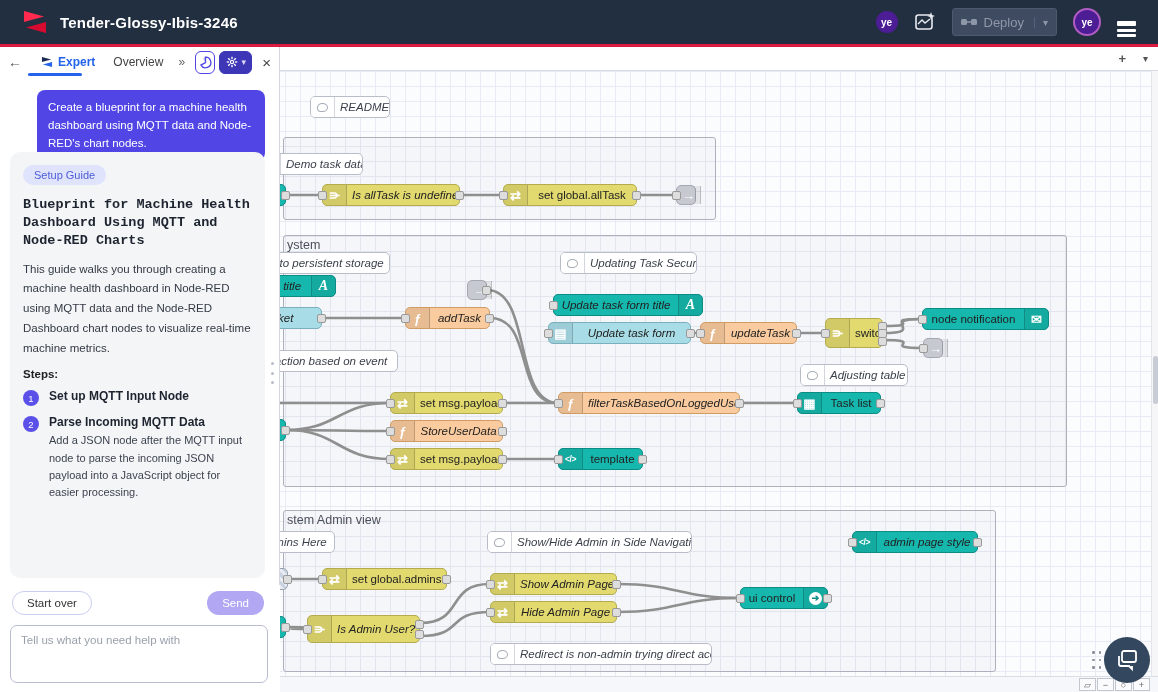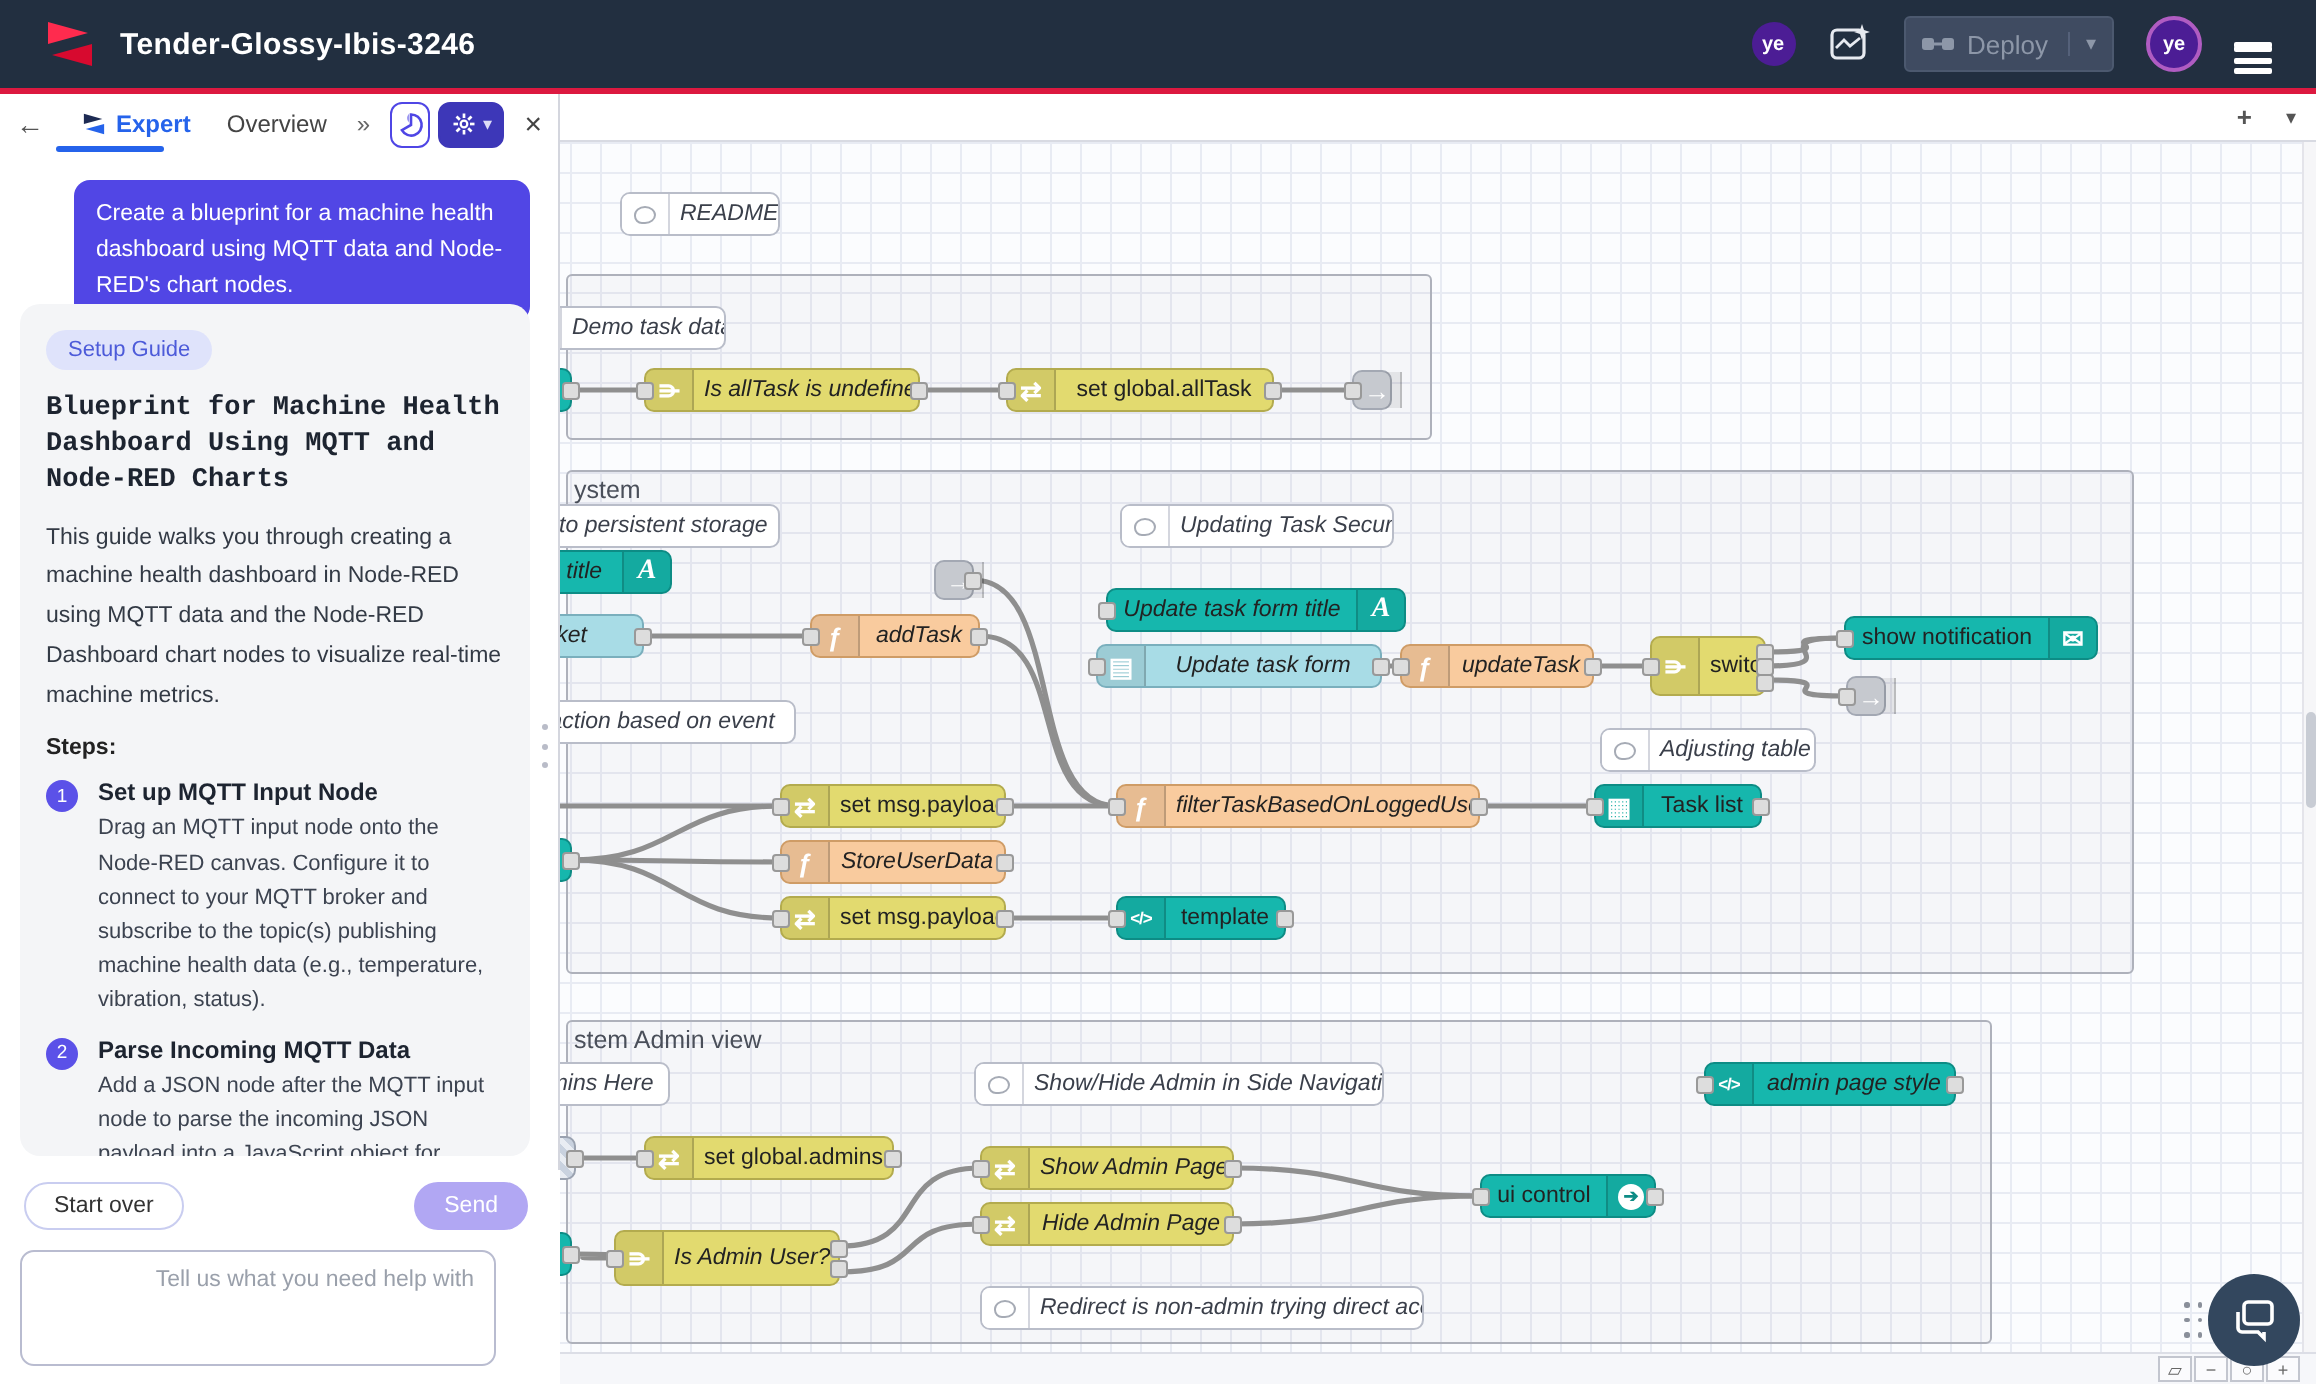--- a/index.html
+++ b/index.html
@@ -38,21 +38,21 @@
   #resp-title { margin-top:11px; font-size:13.5px; font-weight:bold; color:#1d2430; line-height:1.35;font-family:Liberation Mono, monospace; }
   #resp-intro { margin-top:9px; font-size:11.5px; color:#333a45; line-height:1.72; }
   #steps-label { margin-top:10px; font-size:11.5px; font-weight:bold; color:#222; }
   .step { margin-top:9px; display:flex; }
   .step-num { flex:none; width:16px; height:16px; border-radius:50%; background:#5b51e8; color:#fff; font-size:9.5px; display:flex; align-items:center; justify-content:center; margin-right:10px; margin-top:1px; }
   .step-title { font-size:12px; font-weight:bold; color:#1d2430; }
   .step-body { font-size:11px; color:#3c4350; line-height:1.55; margin-top:3px; }
   #panel-foot { position:absolute; left:0; top:538px; width:280px; height:107px; background:#fff; }
   #start-over { position:absolute; left:12px; top:6px; height:24px; padding:0 14px; border:1px solid #c9cdf0; border-radius:13px; background:#fff; font-size:11.5px; color:#333; display:flex; align-items:center; }
   #send-btn { position:absolute; right:16px; top:6px; height:24px; padding:0 15px; border-radius:13px; background:#b1a7f3; font-size:11.5px; color:#fff; display:flex; align-items:center; }
-  #help-input { position:absolute; left:10px; top:40px; width:238px; height:58px; border:1px solid #b9bcd0; border-radius:7px; font-size:11.5px; color:#333; padding:8px 10px; resize:none; font-family:"Liberation Sans",sans-serif;text-align:right; }
+  #help-input { position:absolute; left:10px; top:40px; width:258px; height:58px; border:1px solid #b9bcd0; border-radius:7px; font-size:11.5px; color:#333; padding:8px 10px; resize:none; font-family:"Liberation Sans",sans-serif; }
   #help-input::placeholder { color:#9aa0ab; }
   #panel-grip { position:absolute; right:3px; top:315px; width:5px; height:22px; display:flex; flex-direction:column; justify-content:space-between; }
   #panel-grip i { width:3px; height:3px; border-radius:50%; background:#b9bcc8; }
 
   
   #canvas { position:absolute; left:0; top:47px; width:1158px; height:645px; background:#fff; overflow:hidden; }
   #tabbar { position:absolute; left:0; top:0; width:100%; height:24px; background:#fff; border-bottom:1px solid #d8dae2; z-index:6; }
   #tabbar .tb-add { position:absolute; right:32px; top:4px; color:#555; font-size:13px; font-weight:bold; }
   #tabbar .tb-caret { position:absolute; right:10px; top:6px; color:#555; font-size:10px; }
   #grid { position:absolute; left:0; top:24px; width:1151px; height:605px; background-color:#fbfcfe;
@@ -292,21 +292,21 @@
           <span class="icon-box l">
             <span class="rot90">⋔</span>
           </span>
           <span class="lab">switch</span>
           <span class="port" style="left: -5px; top: 10px;"></span>
           <span class="port" style="right: -5px; top: 2.5px;"></span>
           <span class="port" style="right: -5px; top: 10px;"></span>
           <span class="port" style="right: -5px; top: 17.5px;"></span>
         </div>
         <div class="nr-node t-teal" style="left: 922px; top: 261px; width: 127px; height: 22px;">
-          <span class="lab">show notification</span>
+          <span class="lab">node notification</span>
           <span class="icon-box r">✉</span>
           <span class="port" style="left: -5px; top: 6px;"></span>
         </div>
         <div class="nr-node t-link" style="left: 923px; top: 291px; width: 20px; height: 20px;">
           <span class="icon-box l">→</span>
           <span class="port" style="left: -5px; top: 5px;"></span>
         </div>
         <div class="nr-node t-change" style="left: 390px; top: 345px; width: 113px; height: 22px;">
           <span class="icon-box l">⇄</span>
           <span class="lab">set msg.payload</span>
@@ -467,21 +467,20 @@
     <div id="resp-card">
       <span id="resp-badge">Setup Guide</span>
       <div id="resp-title">Blueprint for Machine Health Dashboard Using MQTT and Node-RED Charts</div>
       <div id="resp-intro">This guide walks you through creating a machine health dashboard in Node-RED using MQTT data and the Node-RED Dashboard chart nodes to visualize real-time machine metrics.</div>
       <div id="steps-label">Steps:</div>
       <div id="steps">
           <div class="step">
             <span class="step-num">1</span>
             <span>
               <div class="step-title">Set up MQTT Input Node</div>
-              <div class="step-body">Drag an MQTT input node onto the Node-RED canvas. Configure it to connect to your MQTT broker and subscribe to the topic(s) publishing machine health data (e.g., temperature, vibration, status).</div>
             </span>
           </div>
           <div class="step">
             <span class="step-num">2</span>
             <span>
               <div class="step-title">Parse Incoming MQTT Data</div>
               <div class="step-body">Add a JSON node after the MQTT input node to parse the incoming JSON payload into a JavaScript object for easier processing.</div>
             </span>
           </div>
         </div>

